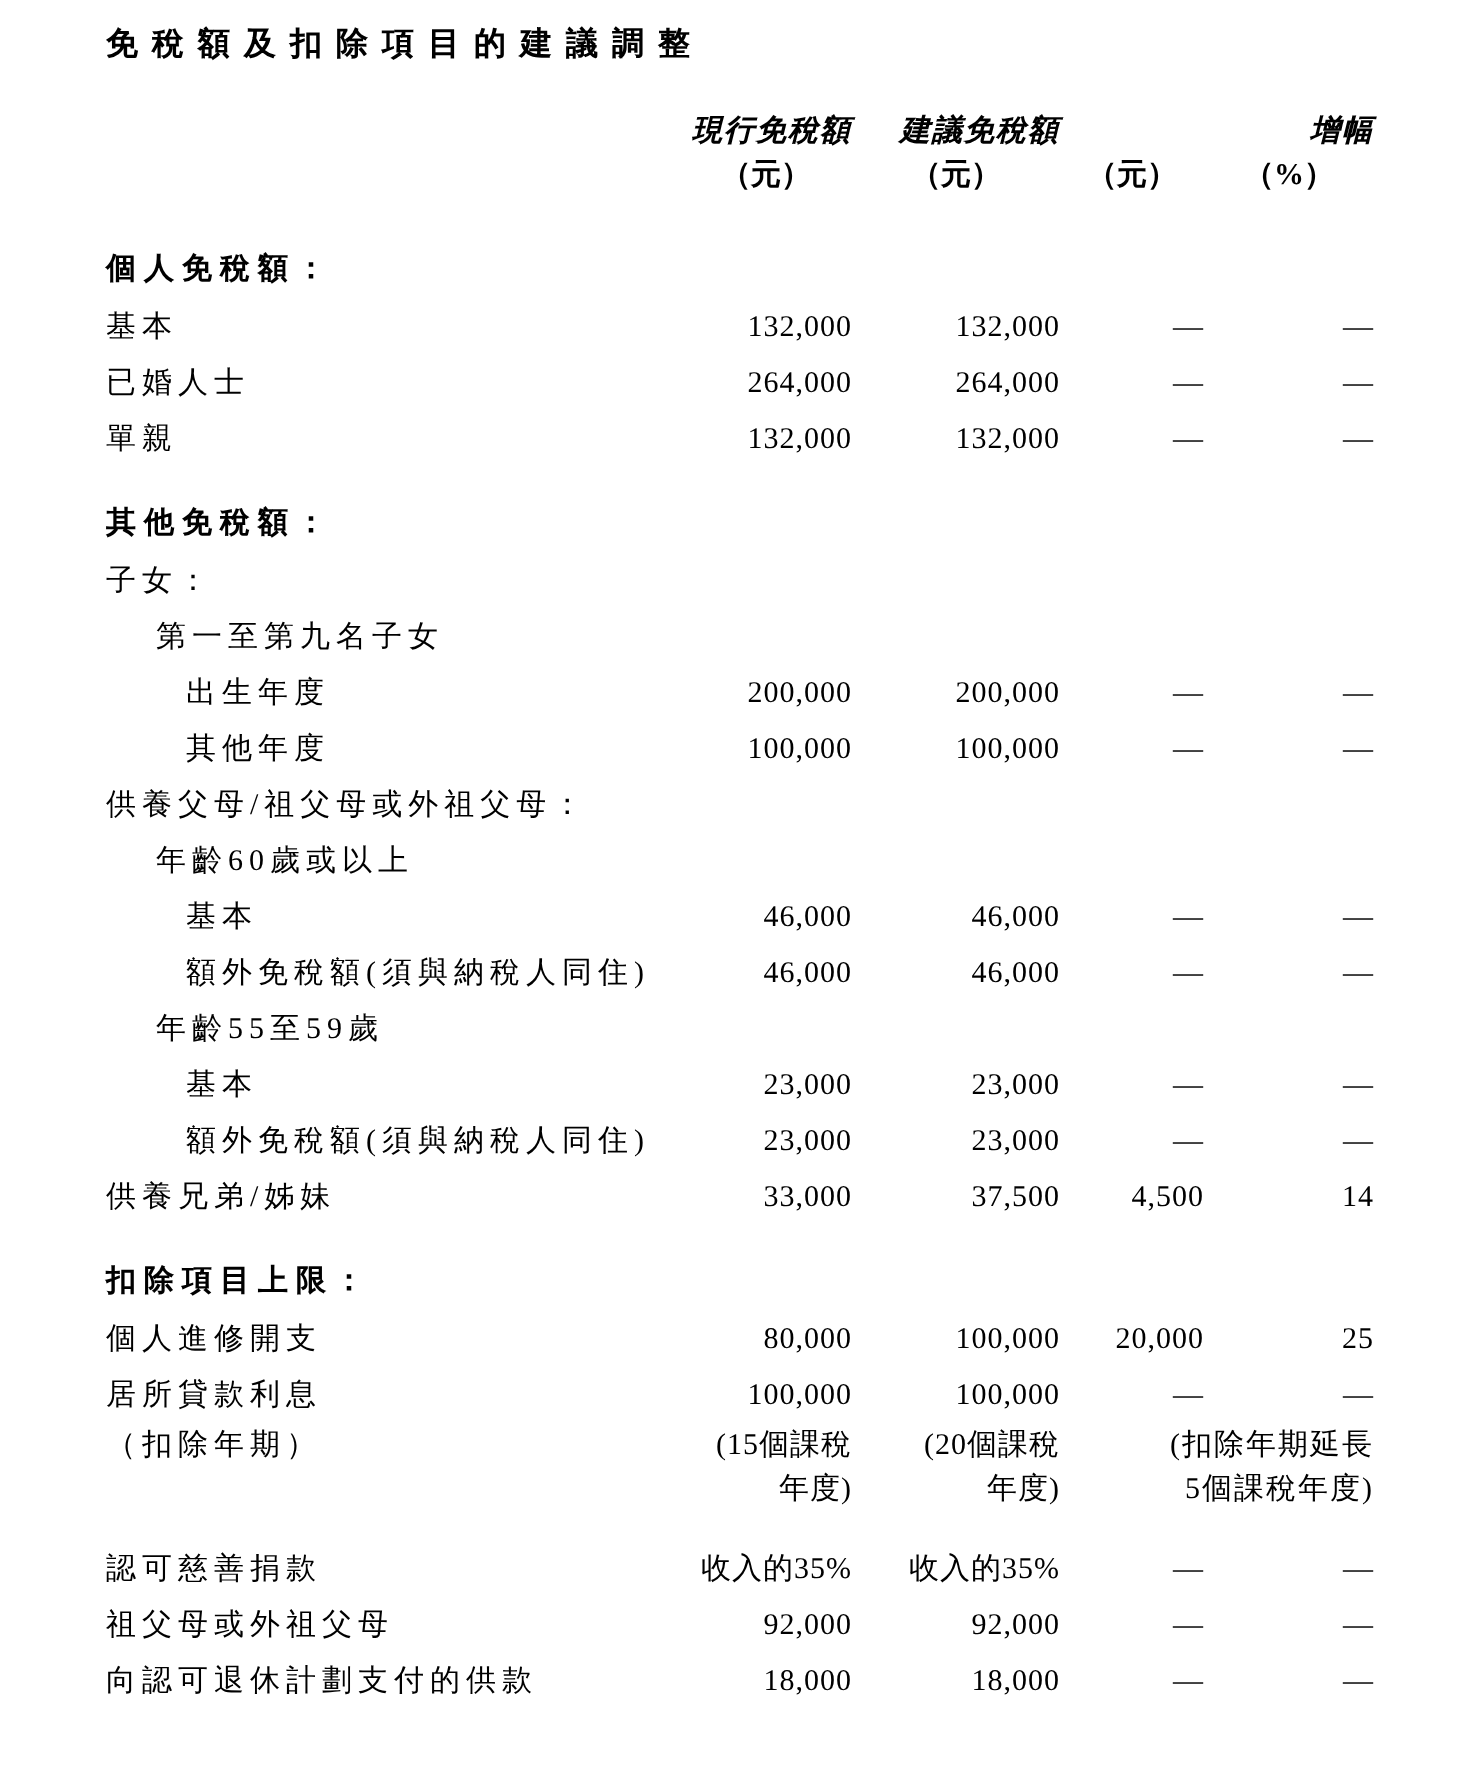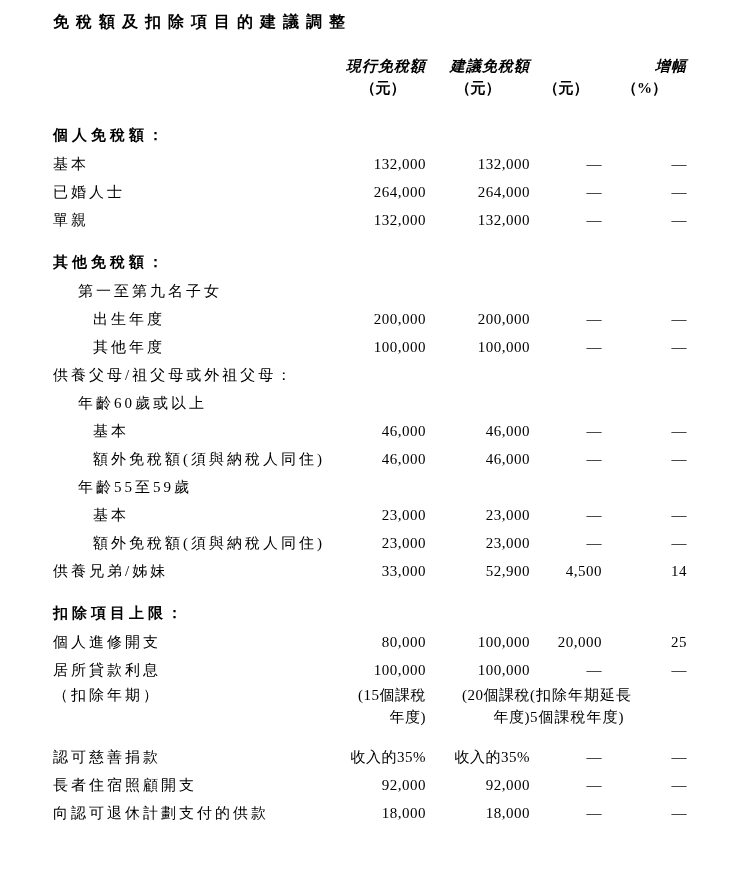--- a/index.html
+++ b/index.html
@@ -44,21 +44,21 @@
   thead tr.h2 td {
     font-weight: bold;
     text-align: center;
     letter-spacing: 0;
     padding: 0 0 8px 0;
   }
 
   
   td.label { letter-spacing: 3px; }
   td.num   { text-align: right; white-space: pre-line; letter-spacing: 0.5px; }
-  td.merged { text-align: left; white-space: pre-line; letter-spacing: 1px; }
+  td.merged { text-align: right; white-space: pre-line; letter-spacing: 1px; }
 
   tr.section td {
     font-weight: bold;
     letter-spacing: 4px;
     padding-top: 17px;
     padding-bottom: 4px;
   }
   tr.tight td  { padding-top: 0; }
   tr.spaced td { padding-top: 15px; font-family: Liberation Serif, serif; }
 
@@ -116,20 +116,23 @@
           <td class="label">單親</td>
           <td class="num">132,000</td>
           <td class="num">132,000</td>
           <td class="num">—</td>
           <td class="num">—</td>
         </tr>
         <tr class="section">
           <td class="label" colspan="5">其他免稅額：</td>
         </tr>
         <tr class="label">
+          <td class="label" colspan="5">子女：</td>
+        </tr>
+        <tr class="label">
           <td class="label ind1" colspan="5">第一至第九名子女</td>
         </tr>
         <tr class="data">
           <td class="label ind2">出生年度</td>
           <td class="num">200,000</td>
           <td class="num">200,000</td>
           <td class="num">—</td>
           <td class="num">—</td>
         </tr>
         <tr class="data">
@@ -172,21 +175,21 @@
         <tr class="data">
           <td class="label ind2">額外免稅額(須與納稅人同住)</td>
           <td class="num">23,000</td>
           <td class="num">23,000</td>
           <td class="num">—</td>
           <td class="num">—</td>
         </tr>
         <tr class="data">
           <td class="label">供養兄弟/姊妹</td>
           <td class="num">33,000</td>
-          <td class="num">52,900</td>
+          <td class="num">37,500</td>
           <td class="num">4,500</td>
           <td class="num">14</td>
         </tr>
         <tr class="section">
           <td class="label" colspan="5">扣除項目上限：</td>
         </tr>
         <tr class="data">
           <td class="label">個人進修開支</td>
           <td class="num">80,000</td>
           <td class="num">100,000</td>
@@ -210,21 +213,21 @@
 5個課稅年度)</td>
         </tr>
         <tr class="data spaced">
           <td class="label">認可慈善捐款</td>
           <td class="num">收入的35%</td>
           <td class="num">收入的35%</td>
           <td class="num">—</td>
           <td class="num">—</td>
         </tr>
         <tr class="data">
-          <td class="label">長者住宿照顧開支</td>
+          <td class="label">祖父母或外祖父母</td>
           <td class="num">92,000</td>
           <td class="num">92,000</td>
           <td class="num">—</td>
           <td class="num">—</td>
         </tr>
         <tr class="data">
           <td class="label">向認可退休計劃支付的供款</td>
           <td class="num">18,000</td>
           <td class="num">18,000</td>
           <td class="num">—</td>

